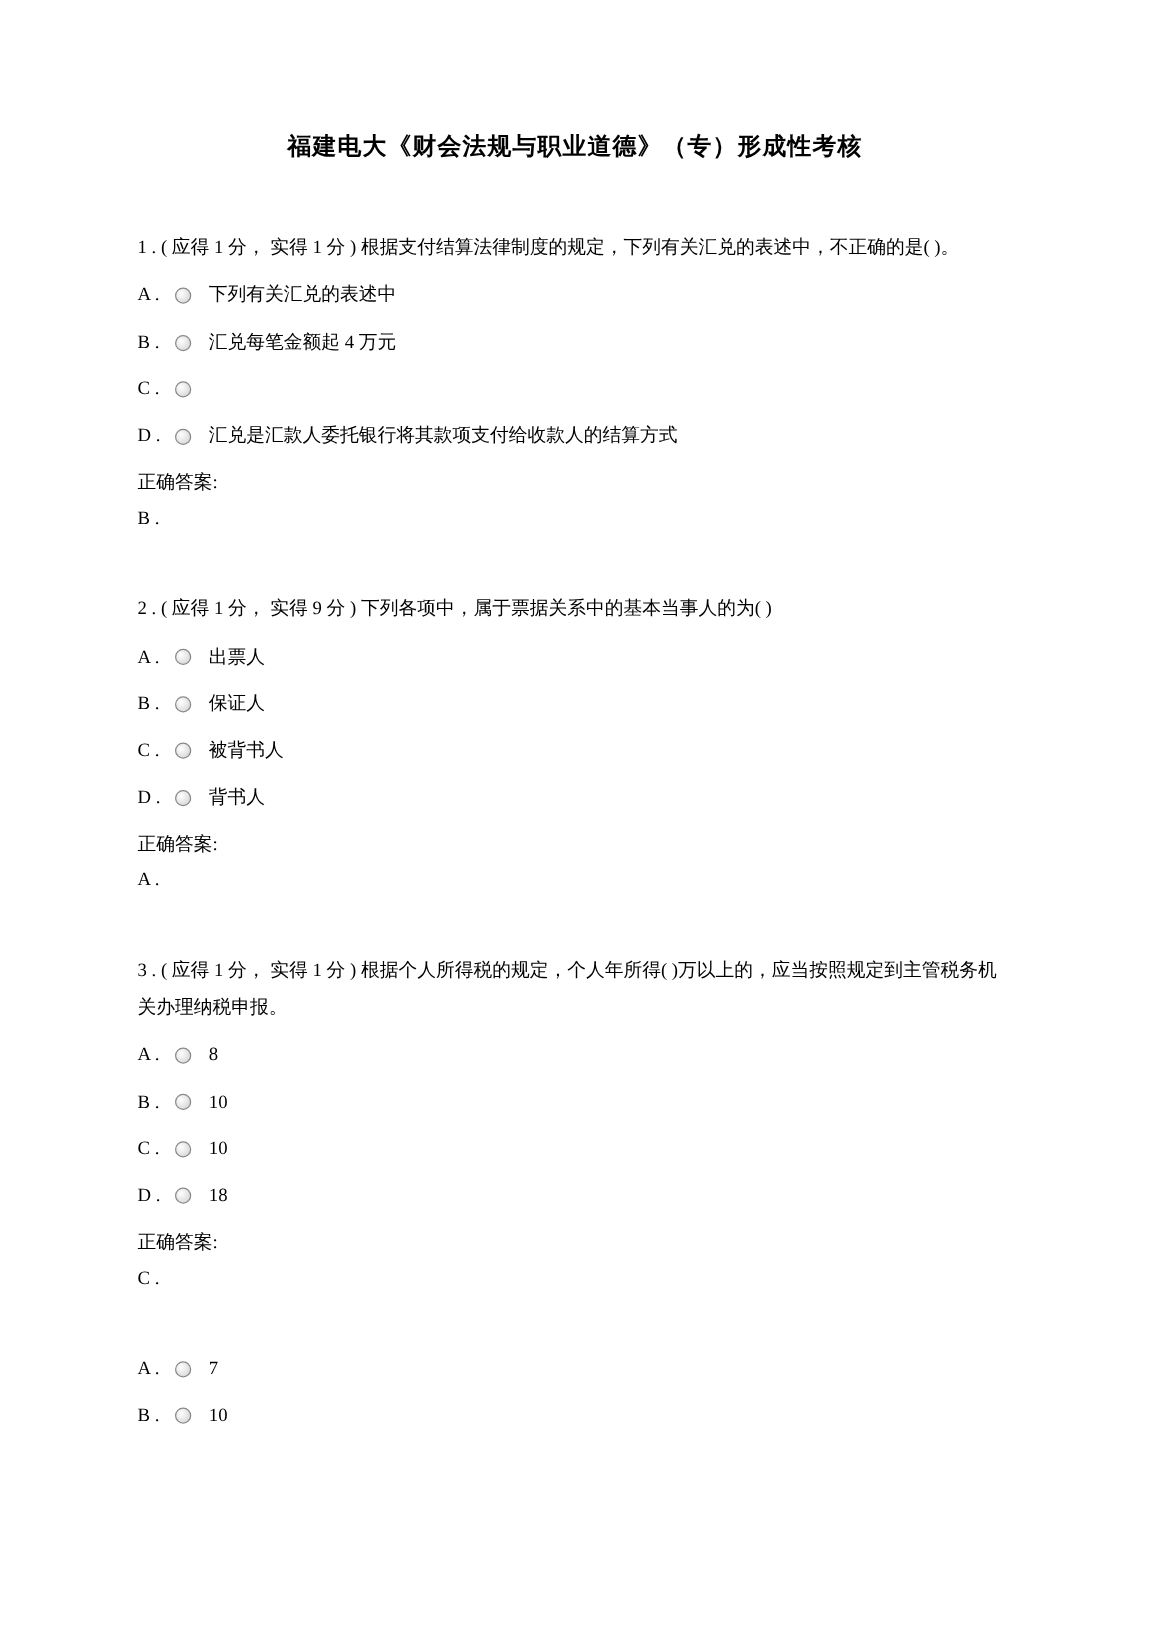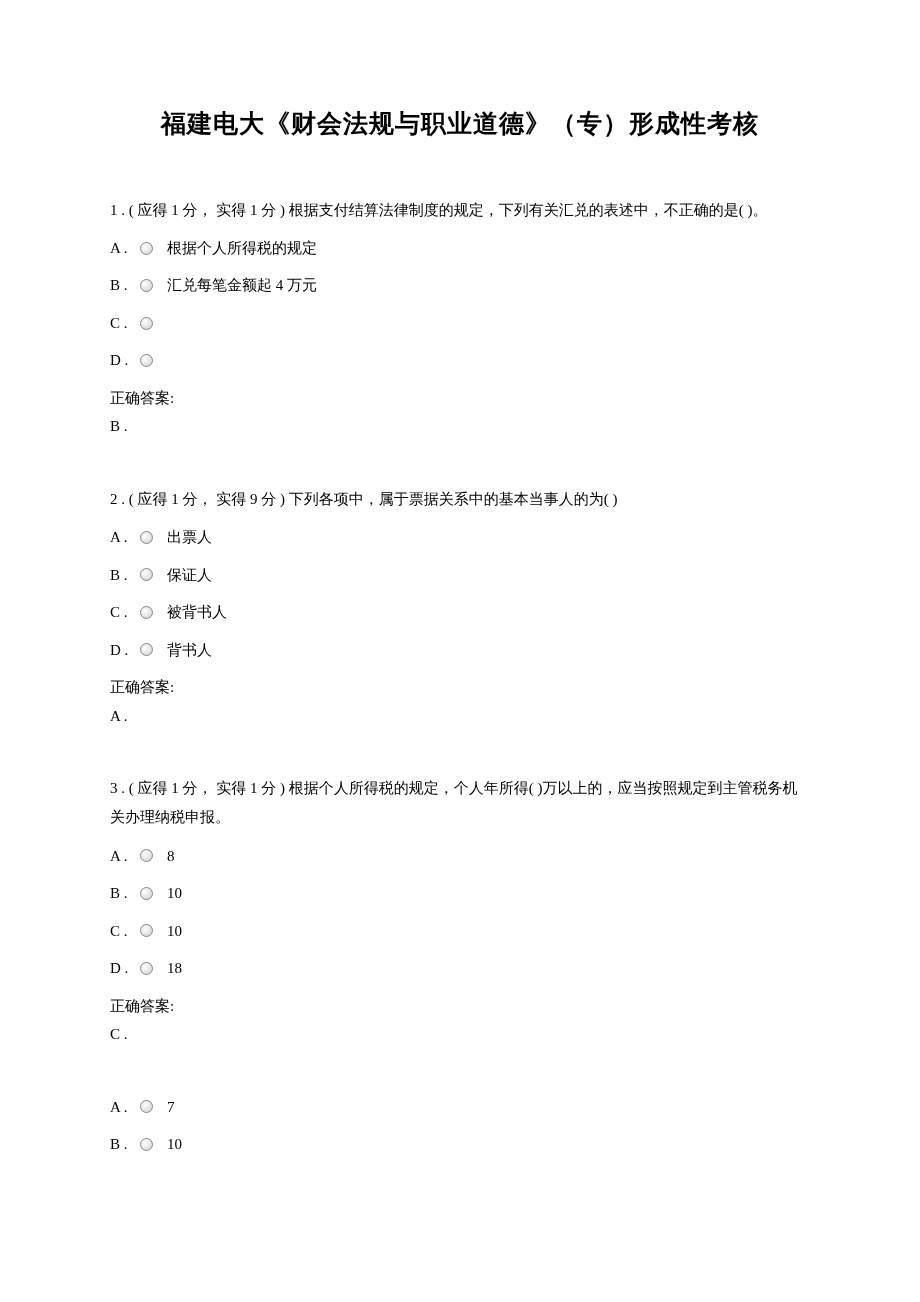--- a/index.html
+++ b/index.html
@@ -11,21 +11,21 @@
       font-family: "SimSun", "宋体", serif;
       background: #fff;
       width: 920px;
       padding: 100px 110px 50px 110px;
       font-size: 15px;
       color: #000;
       line-height: 1.9;
     }
     .title {
       text-align: center;
-      font-size: 25px;
+      font-size: 19px;
       font-weight: bold;
       margin-bottom: 48px;
       font-family: "SimSun", "宋体", serif;
       letter-spacing: 1px;
     }
     .question {
       margin-bottom: 2px;
       margin-top: 44px;
     }
     .qtext {
@@ -71,34 +71,35 @@
 
 <div class="question">
   <div class="qtext">
     <span>1</span> . 
     <span>( 应得  1  分，  实得  1 分  )</span>
     <span>根据支付结算法律制度的规定，下列有关汇兑的表述中，不正确的是(        )。</span>
   </div>
   <div class="option">
     <span class="label">A .</span>
     <input type="radio" class="radio" style="">
-    <span class="text">根据个人所得税的规定</span>
+    <span class="text">下列有关汇兑的表述中</span>
   </div>
   <div class="option">
     <span class="label">B .</span>
     <input type="radio" class="radio" style="">
     <span class="text">汇兑每笔金额起 4 万元</span>
   </div>
   <div class="option">
     <span class="label">C .</span>
     <input type="radio" class="radio" style="">
   </div>
   <div class="option">
     <span class="label">D .</span>
     <input type="radio" class="radio" style="">
+    <span class="text">汇兑是汇款人委托银行将其款项支付给收款人的结算方式</span>
   </div>
   <div class="answer-label">正确答案:</div>
   <div class="answer-val">B .</div>
 </div>
 
 <div class="question">
   <div class="qtext">
     <span>2</span> . 
     <span>( 应得  1  分，  实得  9 分  )</span>
     <span>下列各项中，属于票据关系中的基本当事人的为(          )</span>

